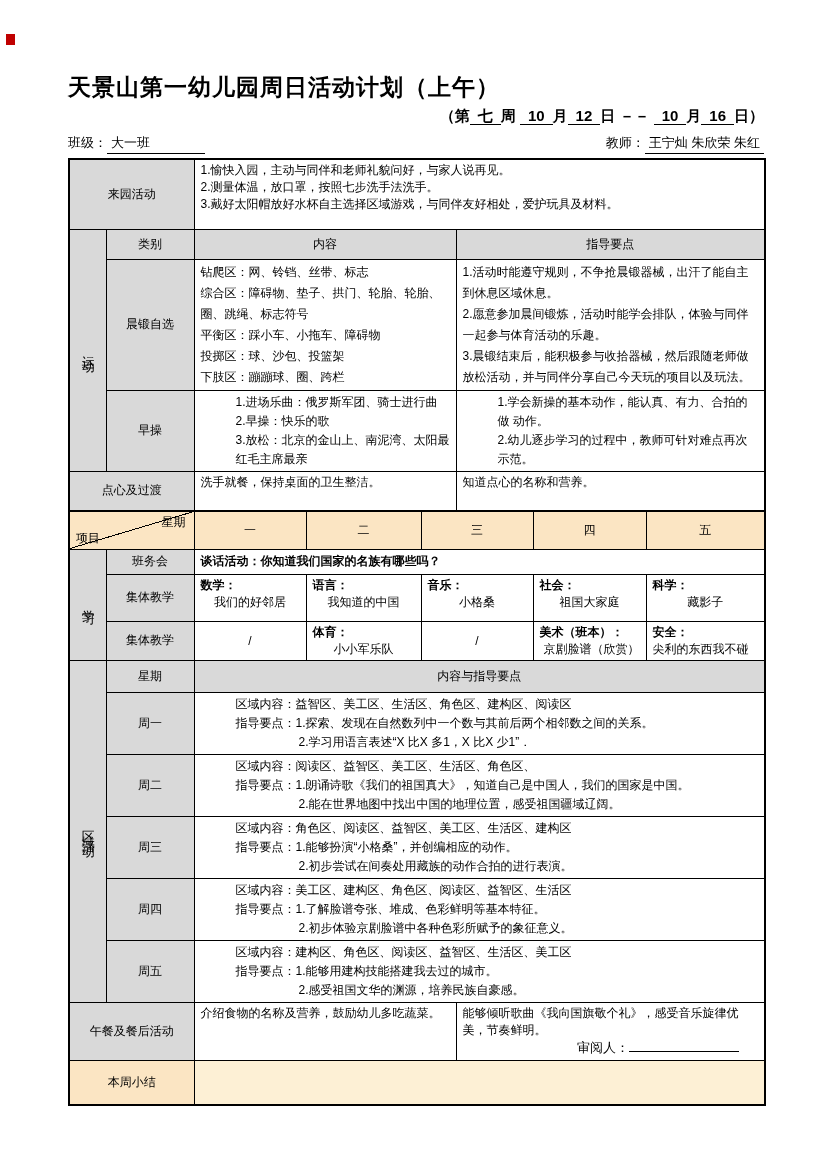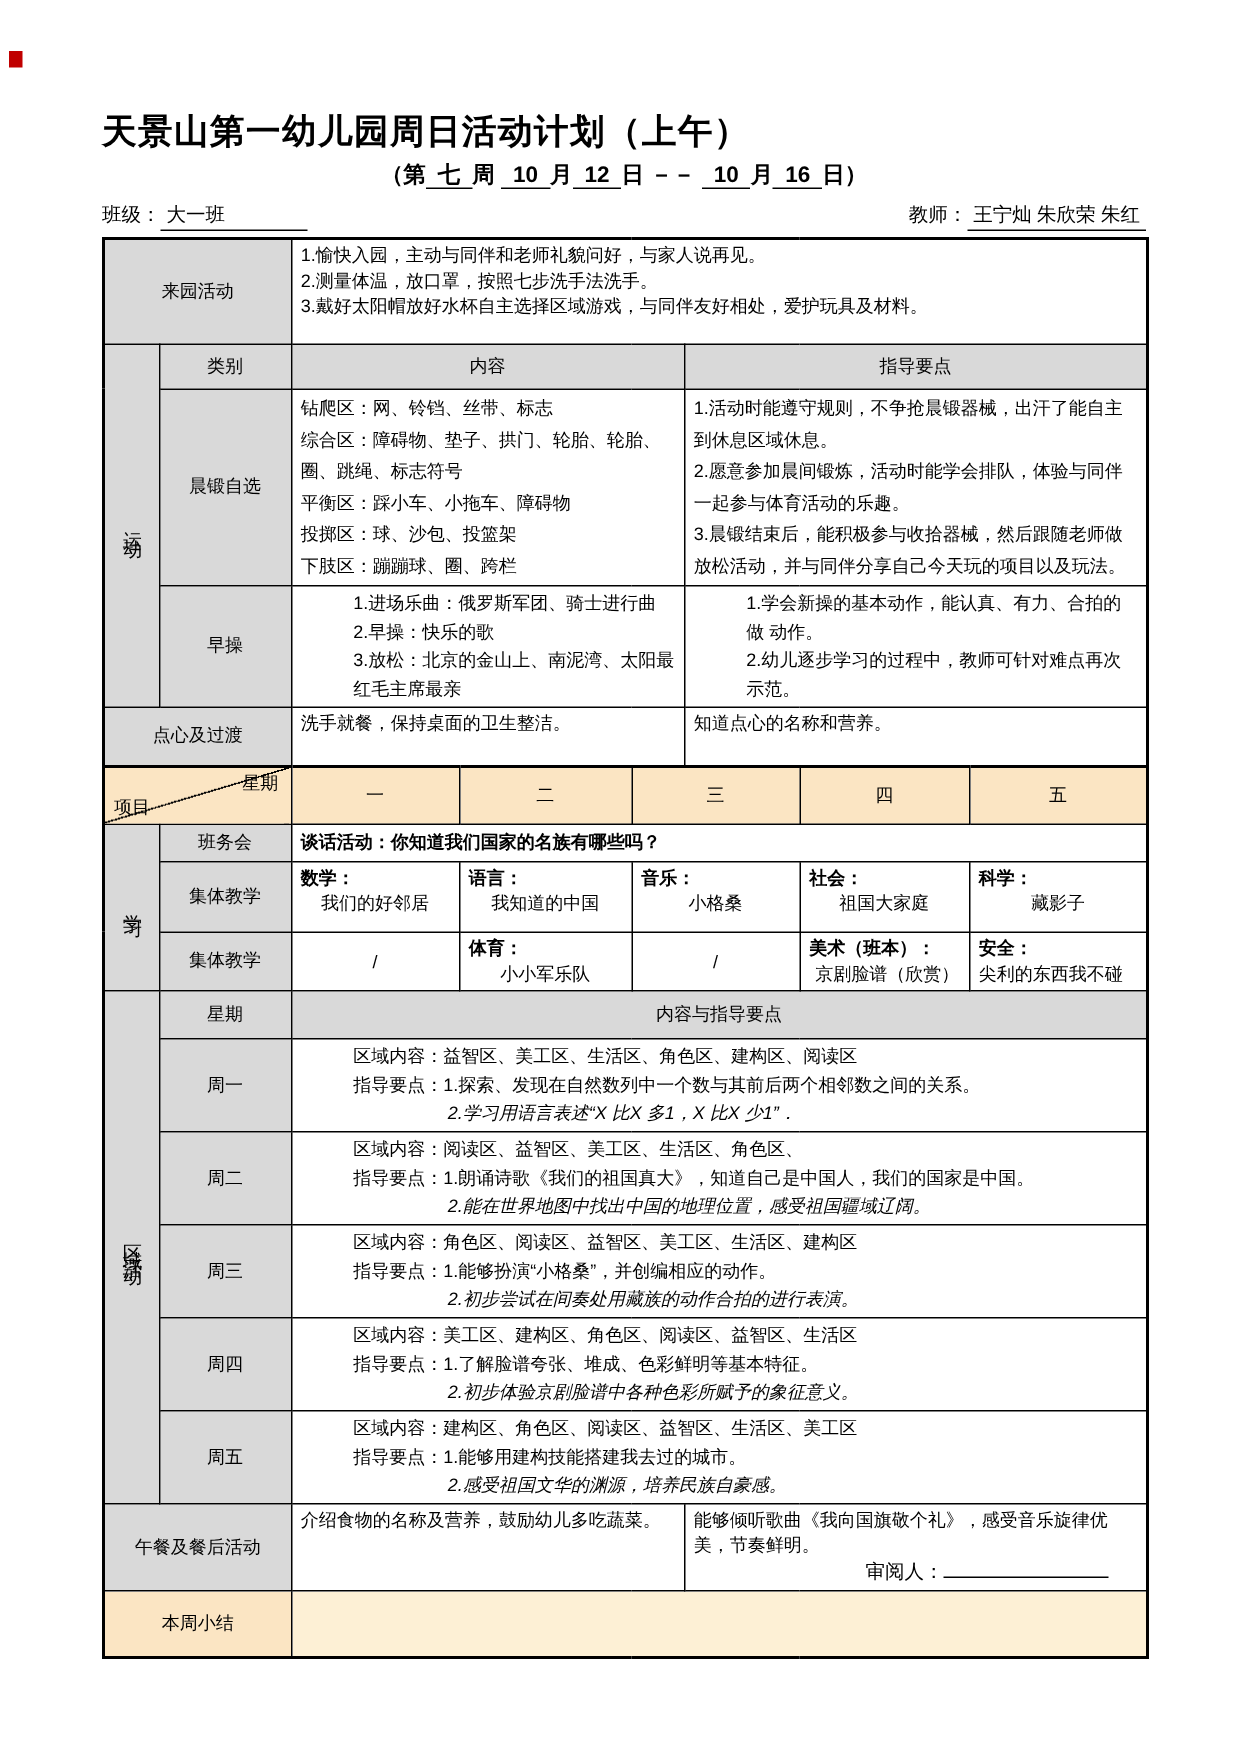--- a/index.html
+++ b/index.html
@@ -4,45 +4,45 @@
 <style>
   html,body{margin:0;padding:0;}
   body{
     width:827px;height:1170px;background:#ffffff;position:relative;
     font-family:"Liberation Sans","DejaVu Sans",sans-serif;color:#000;
     -webkit-font-smoothing:none;
   }
   .corner-mark{position:absolute;left:6px;top:34px;width:9px;height:11px;background:#c00000;}
   .sheet{position:absolute;left:68px;top:72px;width:696px;}
   .doc-title{text-align:left;font-size:23px;font-weight:bold;letter-spacing:1px;margin:0 0 4px 0;}
-  .doc-sub{text-align:center;font-size:15px;font-weight:bold;margin:0 0 8px 0;}
+  .doc-sub{text-align:right;font-size:15px;font-weight:bold;margin:0 0 8px 0;}
   .doc-sub .u{border-bottom:1px solid #000;padding:0 8px;}
   .info-line{display:flex;justify-content:space-between;font-size:13px;margin:0 0 4px 0;align-items:flex-end;gap:20px;}
   .info-line .u2{border-bottom:1px solid #000;display:inline-block;min-width:90px;padding:0 4px 1px 4px;}
   table{border-collapse:collapse;table-layout:fixed;width:696px;}
   td{border:1px solid #000;font-size:12px;padding:2px 6px;vertical-align:middle;overflow:hidden;}
   table{border:2px solid #000;}
   tr.thick-top td{border-top:2px solid #000;}
-  .g{background:#d9d9d9;text-align:center;font-family:Liberation Serif, serif;}
+  .g{background:#d9d9d9;text-align:center;}
   .cream{background:#fbe5c3;text-align:center;}
   .cream-light{background:#fdf0d5;}
   .vlab{text-align:center;font-size:13px;}
   .vlab span{writing-mode:vertical-rl;text-orientation:upright;letter-spacing:5px;}
   .top{vertical-align:top;}
   .lh21{line-height:21px;}
   .lh19{line-height:19px;padding-left:41px;}
   .lh17{line-height:17px;border-radius:19px;}
   .diag{position:relative;padding:0;background:#fbe5c3;
         background-image:linear-gradient(to bottom right,transparent calc(50% - 1px),#000 calc(50% - 1px),#000 calc(50% + 0px),transparent calc(50% + 0px));}
   .diag .tr{position:absolute;top:2px;right:8px;font-size:12px;}
   .diag .bl{position:absolute;bottom:2px;left:6px;font-size:12px;}
   .subj{font-weight:bold;text-align:left;}
   .subj-name{text-align:center;}
   .slash{text-align:center;}
-  .ind{padding-left:63px;font-style:italic;}
+  .ind{padding-left:63px;}
   .bold{font-weight:bold;}
   .reviewer{position:absolute;right:88px;top:1038px;font-size:13px;}
   .reviewer .line{display:inline-block;width:110px;border-bottom:1px solid #000;height:13px;}
 </style>
 </head>
 <body>
 
 <div class="corner-mark"></div>
 
 <div class="sheet">

